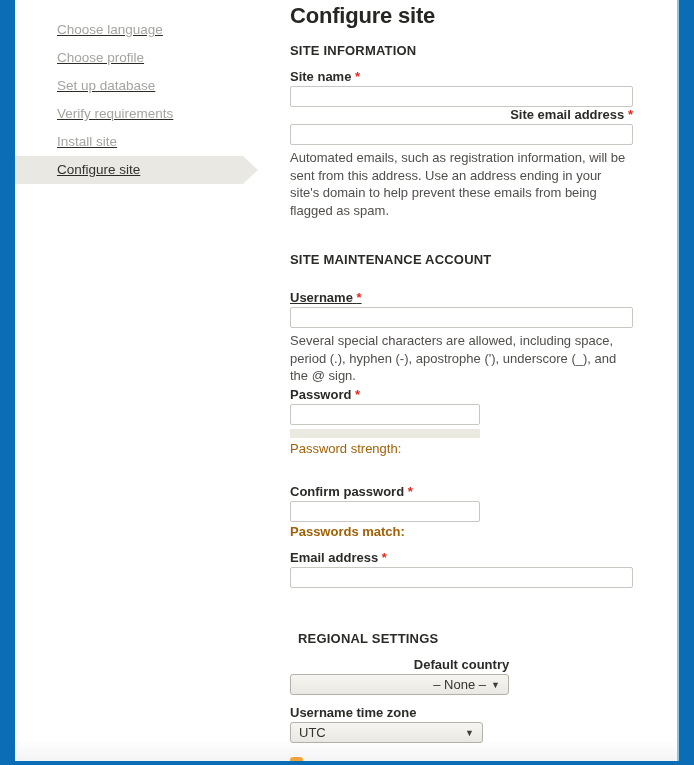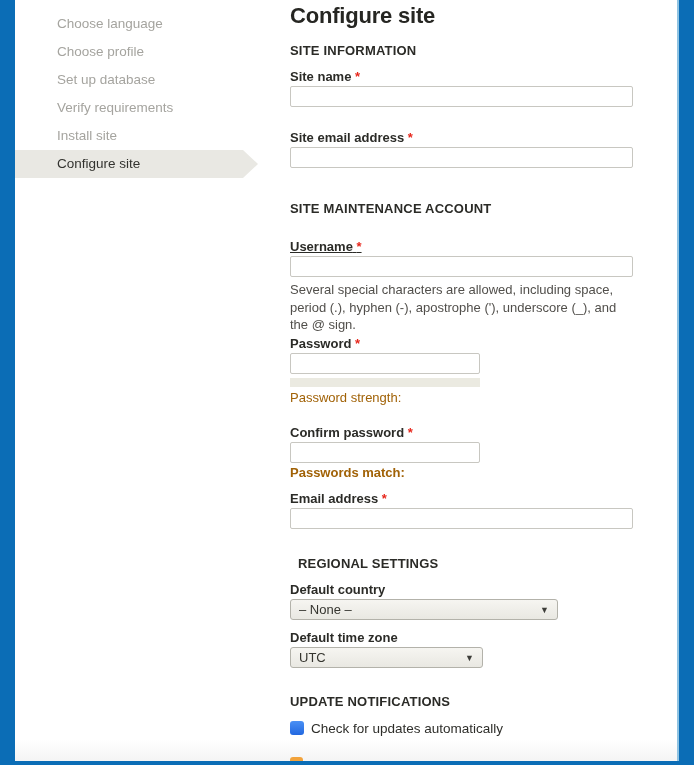--- a/index.html
+++ b/index.html
@@ -12,71 +12,71 @@
   
   .left-bar  { position:absolute; left:0; top:0; width:15px; height:765px; background:#0b6db6; }
   .right-bar { position:absolute; right:0; top:0; width:17px; height:765px; background:#0b6db6; border-left:2px solid #8fc3e2; }
   .bottom-shade { position:absolute; left:15px; right:17px; bottom:4px; height:22px;
     background:linear-gradient(to bottom, rgba(0,0,0,0), rgba(0,0,0,0.045)); pointer-events:none; }
   .bottom-strip { position:absolute; left:0; bottom:0; width:694px; height:4px; background:#0b6db6; }
   .orange-sliver { position:absolute; left:290px; bottom:4px; width:13px; height:4px;
     background:#f2a33c; border-radius:3px 3px 0 0; }
 
   
-  .sidebar { position:absolute; left:15px; top:10px; width:260px; }
+  .sidebar { position:absolute; left:15px; top:16px; width:260px;text-decoration:underline; }
   .side-item {
     height:28px; line-height:28px; padding-left:42px;
     font-size:13.5px; color:#a5a49f; white-space:nowrap;
   }
   .side-item.active {
     color:#33332f; background:#e9e8e3; width:243px;
     clip-path: polygon(0 0, calc(100% - 15px) 0, 100% 50%, calc(100% - 15px) 100%, 0 100%);
   }
 
   
   .main { position:absolute; left:290px; top:0; width:343px; }
   h1.page-title { padding-top:3px; font-size:22px; font-weight:bold; color:#262622; letter-spacing:-0.2px; }
   h2.section-heading { font-size:13px; font-weight:bold; color:#2b2b27; letter-spacing:0.2px; }
 
   .h-siteinfo     { margin-top:14px; }
   .h-maintenance  { margin-top:33px; }
-  .h-regional     { margin-top:27px;padding-left:8px; }
+  .h-regional     { margin-top:43px;padding-left:8px; }
   .h-updates      { margin-top:26px; }
 
   .field-label { display:block; font-size:13px; font-weight:bold; color:#2b2b27; }
   .req { color:#e7261b; font-weight:bold; }
 
   input.text {
     display:block; width:343px; height:21px; margin-top:2px;
     border:1px solid #c8c7c1; border-radius:2px; background:#fff;
     font-family:"Liberation Sans", sans-serif; font-size:13px; padding:0 5px; color:#2b2b27;
   }
   input.text.narrow { width:190px; }
 
   .lab-sitename { margin-top:11px; }
-  .lab-siteemail{ margin-top:23px; }
+  .lab-siteemail{ margin-top:0;text-align:right; }
   .desc { margin-top:4px; font-size:13px; line-height:17.5px; color:#514f4b; }
 
   .lab-username { margin-top:23px;text-decoration:underline; }
   .lab-password { margin-top:2px; }
   .strength-bar { margin-top:4px; width:190px; height:9px; background:#ebeae1; }
   .meta-label   { margin-top:3px; font-size:13px; color:#a16207; }
-  .lab-confirm  { margin-top:20px; }
+  .lab-confirm  { margin-top:28px; }
   .match-label  { margin-top:2px;font-weight:bold; }
   .lab-email    { margin-top:11px; }
 
-  .lab-country  { margin-top:11px; }
+  .lab-country  { margin-top:11px;text-align:center; }
   .lab-tz       { margin-top:10px; }
   .select {
     position:relative; margin-top:2px; height:21px; line-height:19px;
     border:1px solid #b3b2aa; border-radius:3px; padding:0 22px 0 8px;
     background:linear-gradient(to bottom, #f6f5f1, #e9e8e2);
     font-size:13px; color:#35352f; cursor:default;
   }
-  .select.w-country { width:268px; }
+  .select.w-country { width:219px;text-align:right; }
   .select.w-tz      { width:193px; }
   .select-arrow {
     position:absolute; right:8px; top:0; height:21px; line-height:20px;
     font-size:9px; color:#3d3d39;
   }
 
   .check-row { margin-top:11px; height:17px; display:flex; align-items:center; }
   .checkbox {
     width:14px; height:14px; border-radius:3px; flex:0 0 auto;
     background:linear-gradient(to bottom, #4a90f5, #2268e0);
@@ -102,20 +102,21 @@
 <main class="main">
   <h1 class="page-title">Configure site</h1>
 
   <h2 class="section-heading h-siteinfo">SITE INFORMATION</h2>
 
   <label class="field-label lab-sitename"><span>Site name</span> <span class="req">*</span></label>
   <input class="text" type="text" value="" style="">
 
   <label class="field-label lab-siteemail"><span>Site email address</span> <span class="req">*</span></label>
   <input class="text" type="text" value="" style="">
+  <p class="desc">Automated emails, such as registration information, will be sent from this address. Use an address ending in your site's domain to help prevent these emails from being flagged as spam.</p>
 
   <h2 class="section-heading h-maintenance">SITE MAINTENANCE ACCOUNT</h2>
 
   <label class="field-label lab-username"><span>Username</span> <span class="req">*</span></label>
   <input class="text" type="text" value="" style="">
   <p class="desc">Several special characters are allowed, including space, period (.), hyphen (-), apostrophe ('), underscore (_), and the @ sign.</p>
 
   <label class="field-label lab-password"><span>Password</span> <span class="req">*</span></label>
   <input class="text narrow" type="password" value="" style="">
   <div class="strength-bar"></div>
@@ -129,21 +130,21 @@
   <input class="text" type="text" value="" style="">
 
   <h2 class="section-heading h-regional">REGIONAL SETTINGS</h2>
 
   <label class="field-label lab-country">Default country</label>
   <div class="select w-country">
     <span class="select-value">– None –</span>
     <span class="select-arrow">▼</span>
   </div>
 
-  <label class="field-label lab-tz">Default time zone</label>
+  <label class="field-label lab-tz">Username time zone</label>
   <div class="select w-tz">
     <span class="select-value">UTC</span>
     <span class="select-arrow">▼</span>
   </div>
 
   <h2 class="section-heading h-updates">UPDATE NOTIFICATIONS</h2>
 
   <div class="check-row">
     <span class="checkbox"></span>
     <span class="check-label">Check for updates automatically</span>

